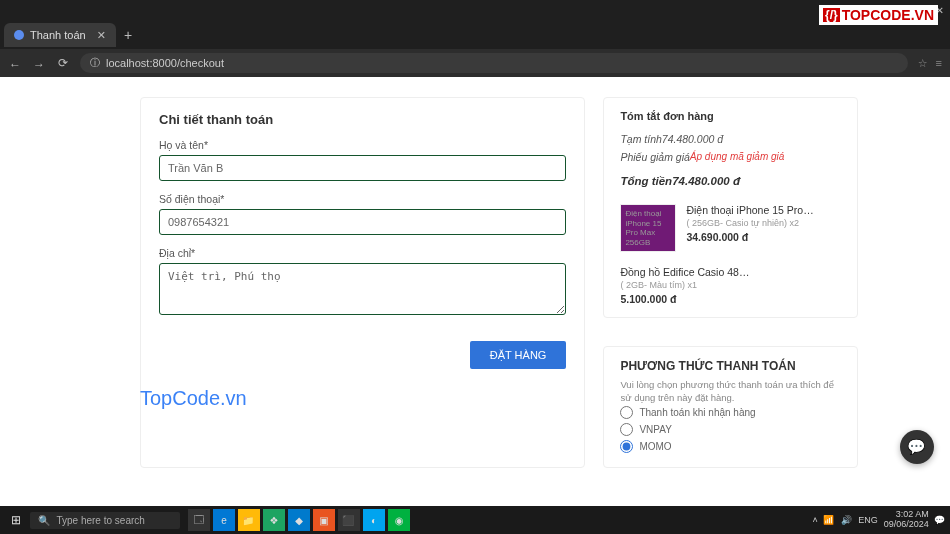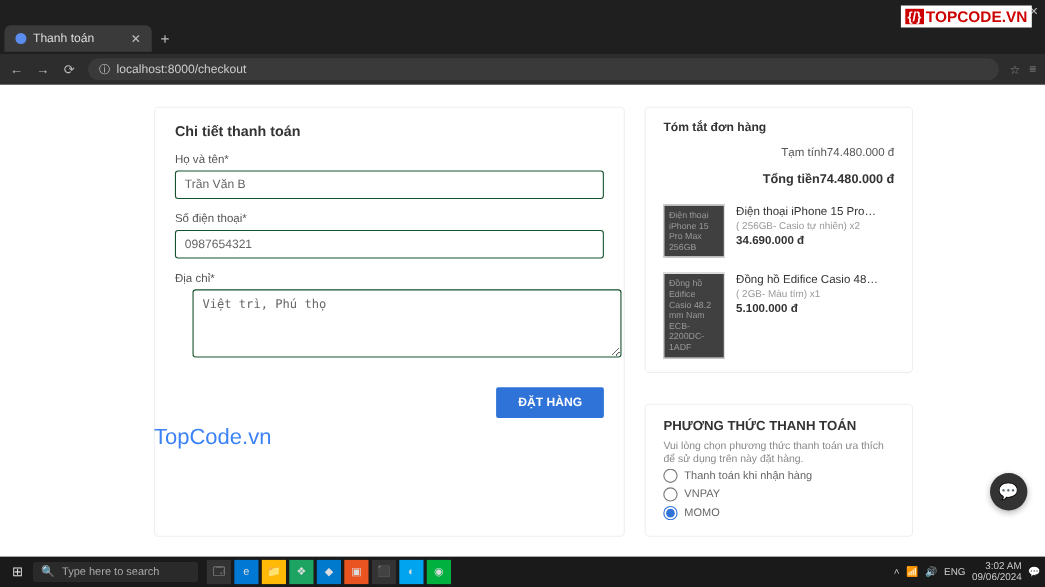--- a/index.html
+++ b/index.html
@@ -31,21 +31,21 @@
 .tab {
   background: #3a3a3a;
   color: #ddd;
   font-size: 11px;
   padding: 4px 10px;
   border-radius: 6px 6px 0 0;
   display: flex;
   align-items: center;
   gap: 6px;
   height: 24px;
-  width: 134px;
+  width: 112px;
 }
 .tab .favicon { width: 10px; height: 10px; border-radius: 50%; background: #5b8def; }
 .tab .close { margin-left: auto; font-size: 11px; color: #bbb; }
 .newtab { color: #bbb; font-size: 14px; margin-left: 8px; }
 .addrbar {
   height: 28px;
   background: #2d2d2d;
   display: flex;
   align-items: center;
   padding: 0 8px;
@@ -69,21 +69,21 @@
 .addrbar .right-icons { display: flex; gap: 8px; font-size: 11px; color: #888; }
 .content {
   background: #fff;
   height: calc(534px - 21px - 28px - 28px - 28px);
   overflow: hidden;
   position: relative;
 }
 .page-wrap {
   display: flex;
   gap: 18px;
-  padding: 20px 120px 0 140px;
+  padding: 20px 92px 0 140px;
 }
 .billing {
   flex: 1.6;
   border: 1px solid #eee;
   border-radius: 4px;
   padding: 14px 18px 18px 18px;
   background: #fff;
 }
 .billing h3 { font-size: 13px; font-weight: 600; color: #333; margin-bottom: 12px; }
 .field-label { font-size: 10.5px; color: #555; margin-bottom: 4px; }
@@ -91,60 +91,60 @@
 .text-input, .textarea {
   width: 100%;
   border: 1px solid #14532d;
   border-radius: 3px;
   padding: 6px 8px;
   font-size: 11px;
   color: #666;
   margin-bottom: 12px;
   background: #fff;
 }
-.textarea { height: 62px; resize: vertical; margin-left: 16px; }
+.textarea { height: 52px; resize: vertical; }
 .submit-row { text-align: right; margin-top: 10px; }
 .submit-btn {
   background: #2f73d9;
   color: #fff;
   border: none;
   padding: 8px 20px;
   font-size: 11px;
-  font-weight: 700;
+  font-weight: 400;
   border-radius: 2px;
   cursor: pointer;
 }
 .summary {
   flex: 1;
   display: flex;
   flex-direction: column;
   gap: 28px;
 }
 .summary-box {
   border: 1px solid #eee;
   border-radius: 4px;
   padding: 12px 16px;
   background: #fff;
   font-size: 10.5px;
   color: #555;
 }
 .summary-box h4 { font-size: 11px; font-weight: 600; color: #333; margin-bottom: 8px; }
-.sum-row { display: flex; justify-content: flex-end; padding: 3px 0; }
+.sum-row { display: flex; justify-content: flex-start; padding: 3px 0; font-style: italic; }
 .sum-row.total { font-weight: 700; color: #333; font-size: 11.5px; margin-top: 6px; }
 .coupon-link { color: #e23b3b; font-size: 10px; text-align: right; cursor: pointer; }
 .prod {
   display: flex;
   gap: 10px;
   margin-top: 14px;
   align-items: flex-start;
 }
 .prod-thumb {
   width: 56px;
   min-height: 48px;
-  background: #404040;
+  background: #701a75;
   border: 1px solid #eee;
   font-size: 8px;
   color: #999;
   padding: 4px;
   line-height: 1.2;
 }
 .prod-info { flex: 1; }
 .prod-name { font-size: 10.5px; color: #333; margin-bottom: 2px; white-space: nowrap; overflow: hidden; text-overflow: ellipsis; max-width: 130px; }
 .prod-variant { font-size: 9px; color: #999; margin-bottom: 3px; }
 .prod-price { font-size: 10.5px; font-weight: 600; color: #333; }
@@ -283,36 +283,39 @@
       </div>
     </div>
 
     <div class="summary">
       <div class="summary-box">
         <h4>Tóm tắt đơn hàng</h4>
         <div class="sum-row">
           <span>Tạm tính</span>
           <span>74.480.000 đ</span>
         </div>
+        <div class="sum-row">
+          <span>Phiếu giảm giá</span>
+          <span class="coupon-link">Áp dụng mã giảm giá</span>
+        </div>
         <div class="sum-row total">
           <span>Tổng tiền</span>
           <span>74.480.000 đ</span>
         </div>
 
         <div class="prod">
           <div class="prod-thumb">Điện thoại iPhone 15 Pro Max 256GB</div>
           <div class="prod-info">
             <div class="prod-name">Điện thoại iPhone 15 Pro M...</div>
             <div class="prod-variant">( 256GB- Casio tự nhiên) x2</div>
             <div class="prod-price">34.690.000 đ</div>
           </div>
         </div>
 
         <div class="prod">
-          <div class="prod-thumb">Đồng hồ Edifice Casio 48.2 mm Nam ECB-2200DC-1ADF</div>
           <div class="prod-info">
             <div class="prod-name">Đồng hồ Edifice Casio 48.2 ...</div>
             <div class="prod-variant">( 2GB- Màu tím) x1</div>
             <div class="prod-price">5.100.000 đ</div>
           </div>
         </div>
       </div>
 
       <div class="summary-box pay-box">
         <h4>PHƯƠNG THỨC THANH TOÁN</h4>

